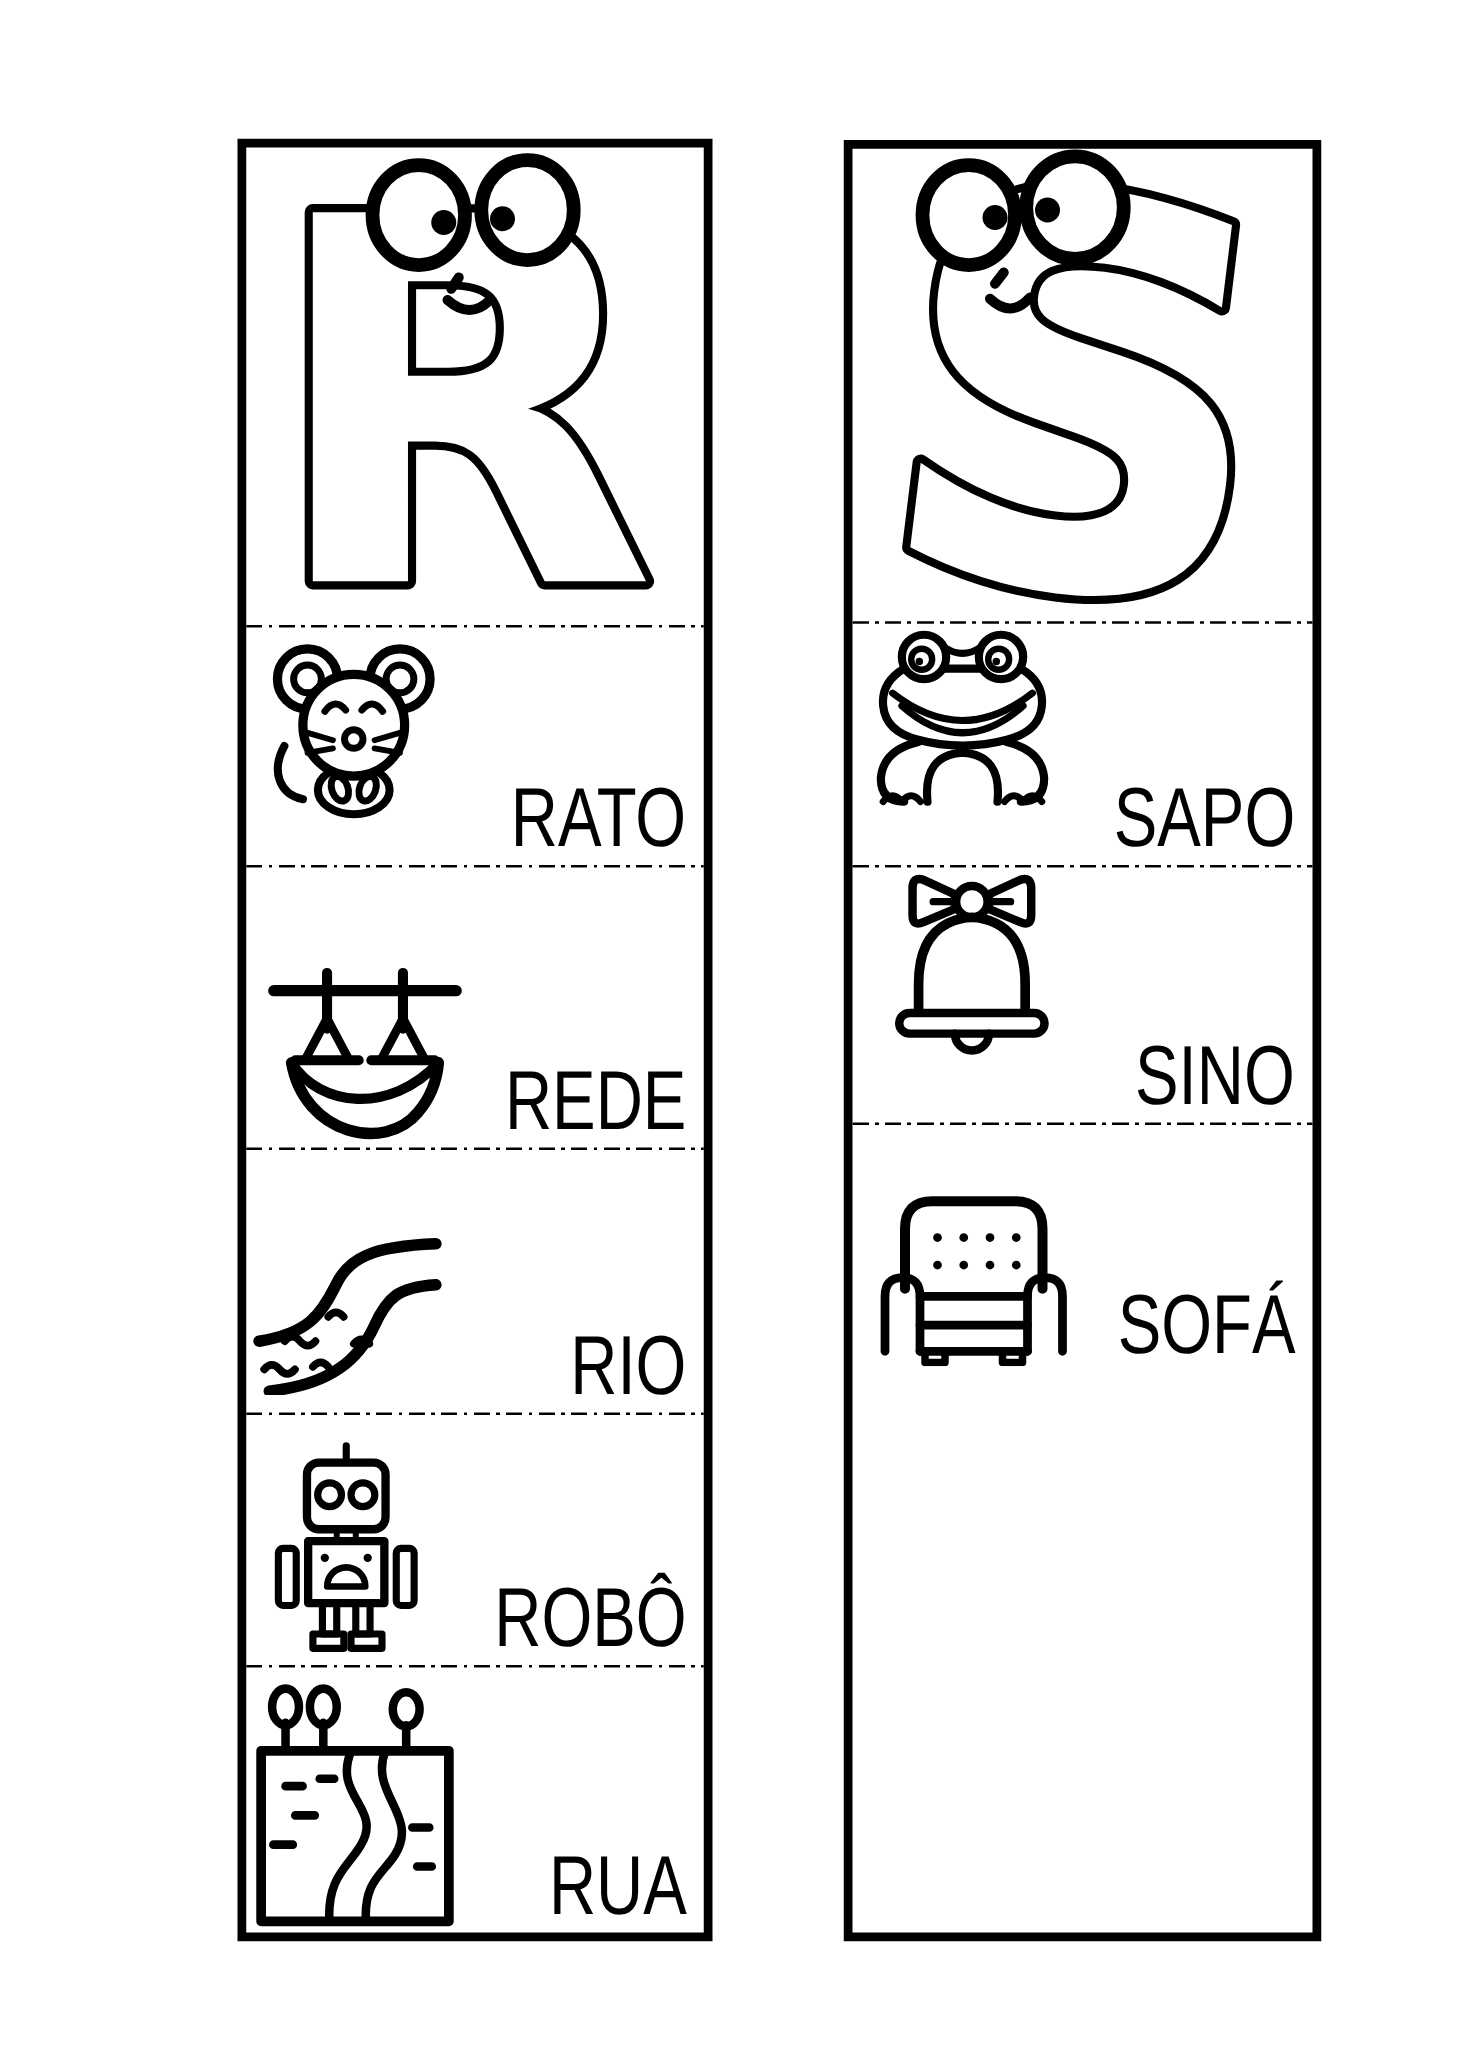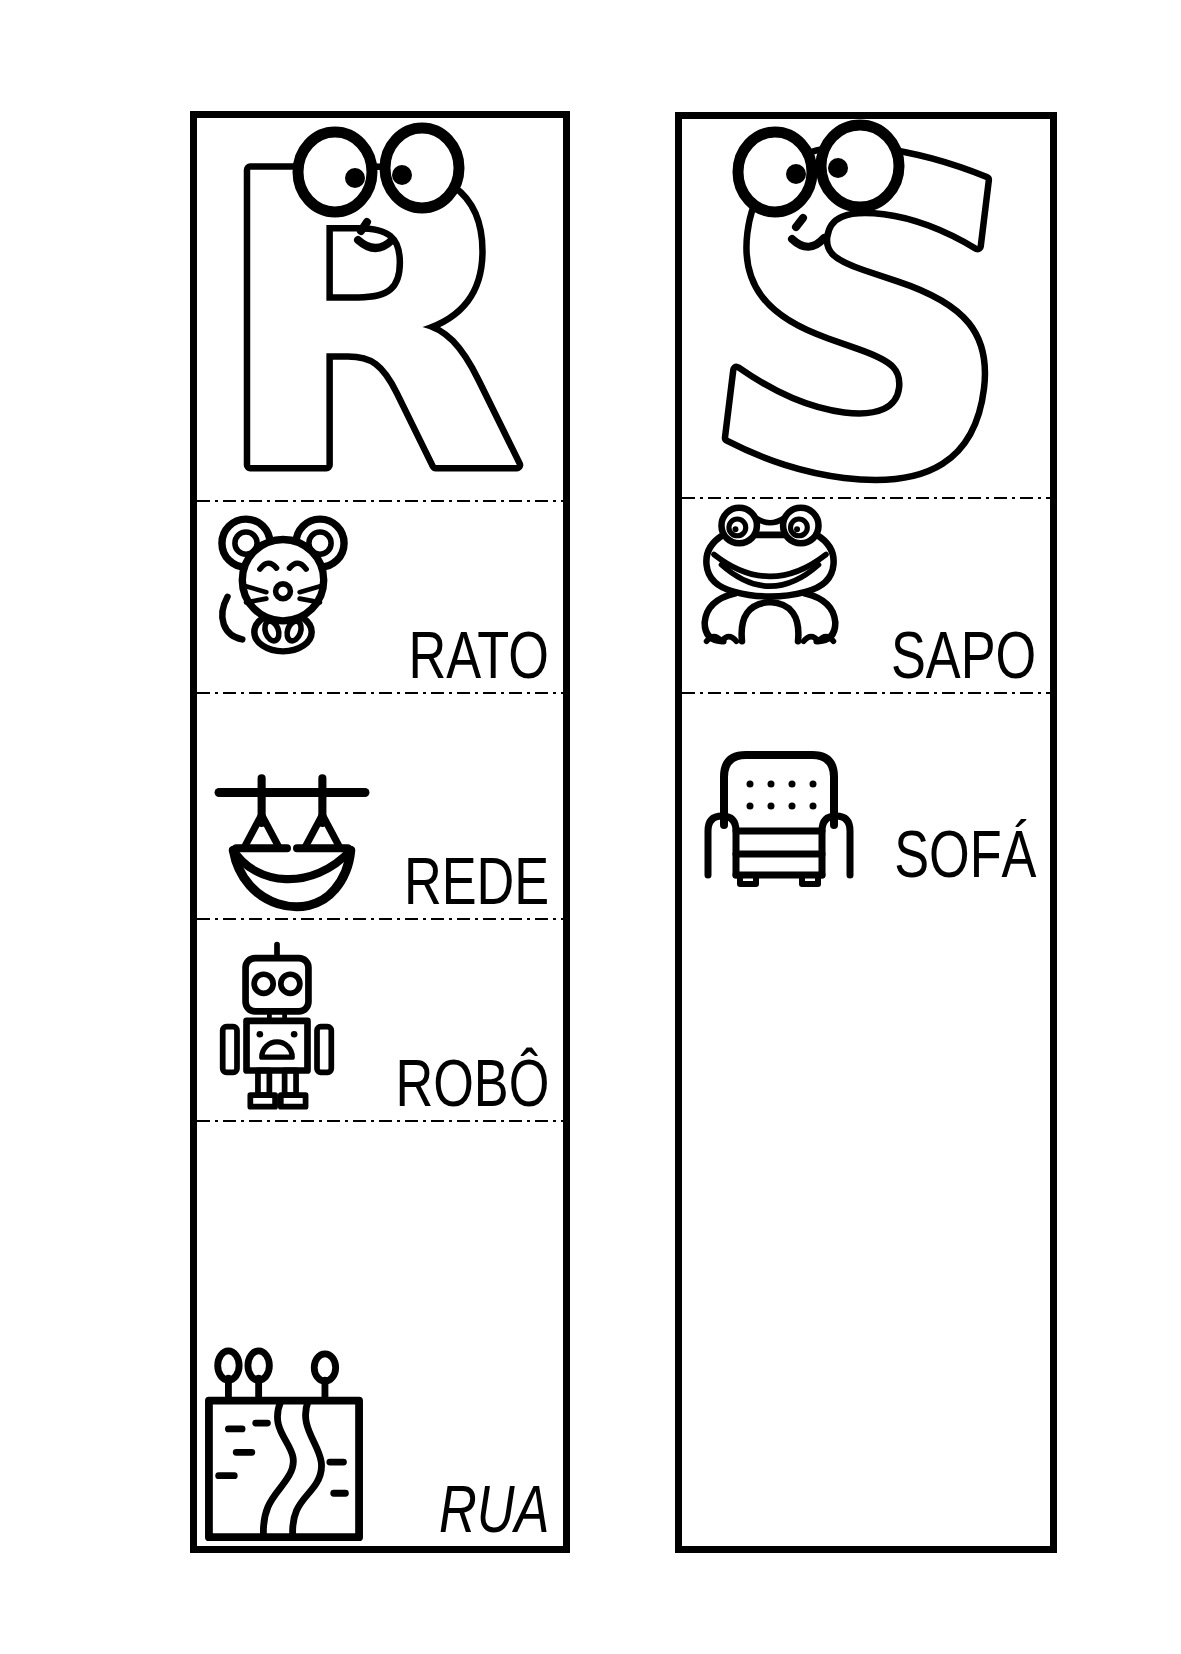--- a/index.html
+++ b/index.html
@@ -6,21 +6,21 @@
   .page{position:relative;width:1181px;height:1654px;background:#fff;overflow:hidden;}
   .column{position:absolute;box-sizing:border-box;border:7px solid #000;background:#fff;display:flex;flex-direction:column;}
   .col-r{left:190px;top:111px;width:380px;height:1442px;}
   .col-s{left:675px;top:112px;width:382px;height:1441px;}
   .letter-area{position:relative;flex:0 0 auto;}
   .col-r .letter-area{height:382px;}
   .col-s .letter-area{height:378px;}
   .letter-svg{position:absolute;left:0;top:0;overflow:visible;}
   .big-letter{font-family:"DejaVu Sans",sans-serif;font-weight:bold;fill:#fff;stroke:#000;paint-order:stroke;stroke-linejoin:round;}
   .row{position:relative;flex:0 0 auto;}
-  .row.last{flex:1 1 auto;font-style:italic;}
+  .row.last{flex:1 1 auto;}
   .sep{position:absolute;left:0;right:0;top:0;height:2px;
        background-image:repeating-linear-gradient(90deg,#000 0 13px,transparent 13px 18px,#000 18px 21px,transparent 21px 26px);}
   .icon{position:absolute;stroke:#000;fill:none;}
   .word{position:absolute;right:14px;bottom:4px;font-size:67px;line-height:1;color:#000;
         transform:scaleX(0.78);transform-origin:100% 100%;white-space:nowrap;}
   
   .i-mouse{left:12px;top:8px;width:148px;height:148px;}
   .i-frog{left:4px;top:4px;width:168px;height:148px;}
   .i-hammock{left:14px;bottom:6px;width:162px;height:162px;}
   .i-stamp{left:16px;bottom:10px;width:162px;height:162px;}
@@ -75,20 +75,33 @@
         <path d="M8,42 L152,42" stroke-width="9"></path>
         <path d="M50,28 L50,72 M110,28 L110,72" stroke-width="8"></path>
         <path d="M50,64 L33,96 M50,64 L67,96 M110,64 L93,96 M110,64 L127,96" stroke-width="7"></path>
         <path d="M25,97 L75,97 M85,97 L135,97" stroke-width="8"></path>
         <path d="M22,99 C32,156 96,170 122,138 C134,124 137,110 138,99" stroke-width="9"></path>
         <path d="M22,99 C44,134 100,140 138,99" stroke-width="8"></path>
       </svg>
       <span class="word">REDE</span>
     </div>
 
+    <div class="row" style="height:212px">
+      <div class="sep"></div>
+      <svg class="icon i-river" viewBox="0 0 160 160" stroke-linecap="round" stroke-linejoin="round">
+        <path d="M10,118 C48,112 58,98 70,74 C80,53 98,44 148,42" stroke-width="9"></path>
+        <path d="M148,74 C118,76 110,84 100,106 C88,132 66,152 18,157" stroke-width="9"></path>
+        <path d="M30,118 q6,-7 12,0 q6,7 12,0" stroke-width="6"></path>
+        <path d="M14,140 q6,-7 12,0 q6,7 12,0" stroke-width="6"></path>
+        <path d="M52,138 q6,-7 12,0" stroke-width="6"></path>
+        <path d="M84,120 q6,-7 12,0" stroke-width="6"></path>
+        <path d="M64,99 q6,-7 12,0" stroke-width="6"></path>
+      </svg>
+      <span class="word">RIO</span>
+    </div>
 
     <div class="row" style="height:202px">
       <div class="sep"></div>
       <svg class="icon i-robot" viewBox="0 0 130 190" stroke-linecap="round" stroke-linejoin="round">
         <path d="M65,6 L65,20" stroke-width="6"></path>
         <rect x="32" y="20" width="66" height="56" rx="10" stroke-width="7"></rect>
         <circle cx="51" cy="47" r="10" stroke-width="6"></circle>
         <circle cx="79" cy="47" r="10" stroke-width="6"></circle>
         <path d="M57,76 L57,86 M73,76 L73,86" stroke-width="5"></path>
         <rect x="8" y="92" width="15" height="48" rx="4" stroke-width="6"></rect>
@@ -151,20 +164,33 @@
         <path d="M52,99 Q22,106 20,130 Q20,150 40,150" stroke-width="7"></path>
         <path d="M128,99 Q158,106 160,130 Q160,150 140,150" stroke-width="7"></path>
         <path d="M60,150 Q56,110 90,108 Q124,110 120,150" stroke-width="7"></path>
         <path d="M22,150 Q30,140 38,150 M38,150 Q46,140 54,150" stroke-width="6"></path>
         <path d="M126,150 Q134,140 142,150 M142,150 Q150,140 158,150" stroke-width="6"></path>
       </svg>
       <span class="word">SAPO</span>
     </div>
 
 
+    <div class="row" style="height:206px">
+      <div class="sep"></div>
+      <svg class="icon i-bell" viewBox="0 0 160 172" stroke-linecap="round" stroke-linejoin="round">
+        <path d="M66,22 L40,10 Q31,7 31,17 L31,39 Q31,49 40,45 L66,34 Z" stroke-width="7" fill="#fff"></path>
+        <path d="M94,22 L120,10 Q129,7 129,17 L129,39 Q129,49 120,45 L94,34 Z" stroke-width="7" fill="#fff"></path>
+        <path d="M48,28 L64,28 M96,28 L112,28" stroke-width="6"></path>
+        <circle cx="80" cy="28" r="13" stroke-width="7" fill="#fff"></circle>
+        <path d="M36,120 L36,96 Q36,58 60,46 Q70,41 80,41 Q90,41 100,46 Q124,58 124,96 L124,120" stroke-width="8" fill="#fff"></path>
+        <rect x="20" y="120" width="120" height="17" rx="8.5" stroke-width="7" fill="#fff"></rect>
+        <path d="M66,137 a14,14 0 0 0 28,0" stroke-width="7"></path>
+      </svg>
+      <span class="word">SINO</span>
+    </div>
 
     <div class="row" style="height:199px">
       <div class="sep"></div>
       <svg class="icon i-sofa" viewBox="0 0 170 160" stroke-linecap="round" stroke-linejoin="round">
         <path d="M30,98 L30,50 Q30,28 52,28 L118,28 Q140,28 140,50 L140,98" stroke-width="8"></path>
         <g fill="#000" stroke="none">
           <circle cx="56" cy="57" r="3.5"></circle>
             <circle cx="77" cy="57" r="3.5"></circle>
             <circle cx="98" cy="57" r="3.5"></circle>
             <circle cx="119" cy="57" r="3.5"></circle>

